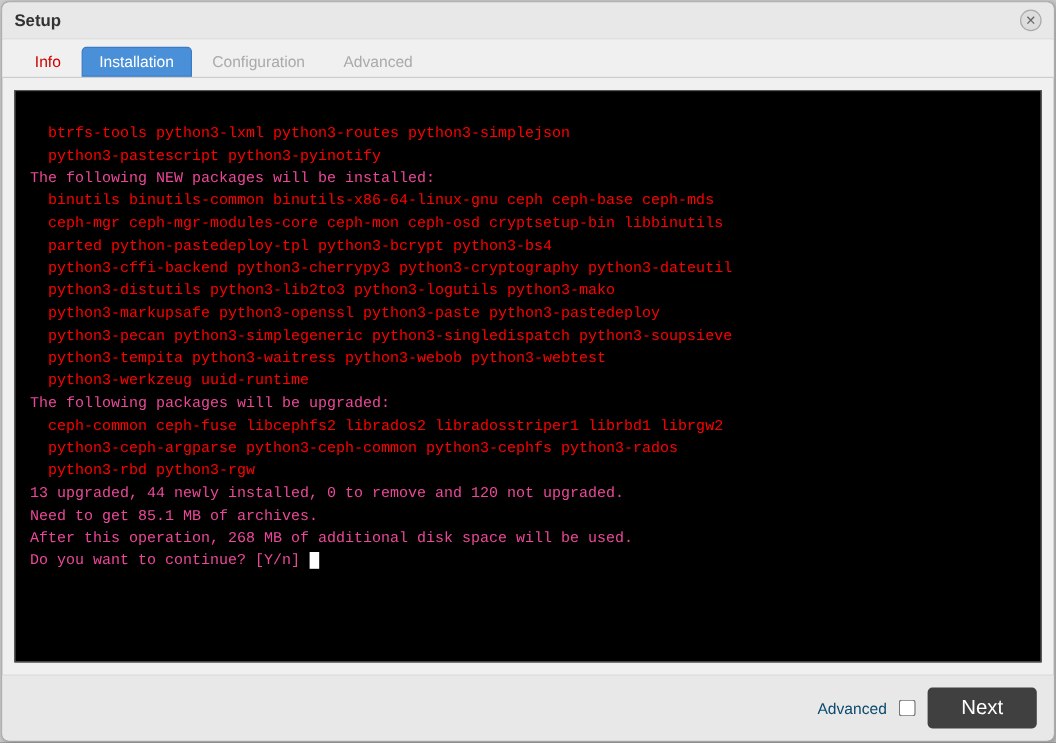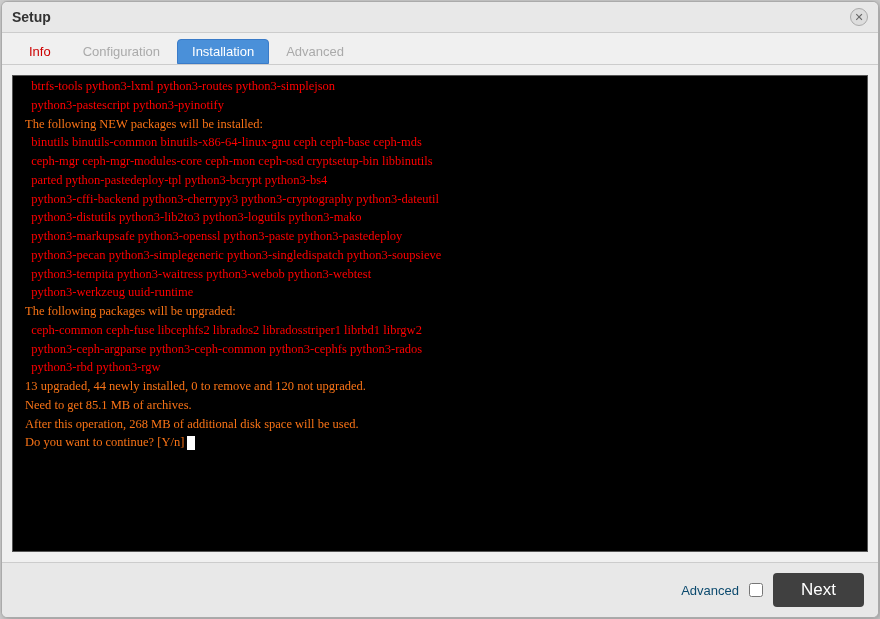--- a/index.html
+++ b/index.html
@@ -82,43 +82,43 @@
       flex: 1;
       padding: 10px;
       display: flex;
       flex-direction: column;
       overflow: hidden;
     }
     .terminal {
       flex: 1;
       background: #000;
       color: #f00;
-      font-family: Liberation Serif, serif;
+      font-family: Liberation Mono, monospace;
       font-size: 12.5px;
-      padding: 1px 12px;
+      padding: 26px 12px;
       overflow-y: auto;
       line-height: 1.5;
       position: relative;
       border: 1px solid #555;
     }
     .terminal::-webkit-scrollbar {
       width: 14px;
     }
     .terminal::-webkit-scrollbar-track {
       background: #555;
     }
     .terminal::-webkit-scrollbar-thumb {
       background: #999;
       border: 1px solid #777;
     }
     .term-line {
       white-space: pre-wrap;
       word-break: break-all;
     }
-    .term-line.white { color: #f97316; }
+    .term-line.white { color: #ec4899; }
     .term-line.red { color: #f00; }
     .cursor {
       display: inline-block;
       width: 8px;
       height: 14px;
       background: #fff;
       vertical-align: middle;
     }
     .footer {
       display: flex;
@@ -159,25 +159,25 @@
     <span class="titlebar-title">Setup</span>
     <div class="close-btn">
       <span>✕</span>
     </div>
   </div>
 
   <div class="tabs">
     <div class="tab info-tab">
       <span>Info</span>
     </div>
+    <div class="tab active">
+      <span>Installation</span>
+    </div>
     <div class="tab disabled">
       <span>Configuration</span>
-    </div>
-    <div class="tab active">
-      <span>Installation</span>
     </div>
     <div class="tab disabled">
       <span>Advanced</span>
     </div>
   </div>
 
   <div class="content">
     <div class="terminal" id="terminal-container">
     <div class="term-line red">  btrfs-tools python3-lxml python3-routes python3-simplejson</div>
         <div class="term-line red">  python3-pastescript python3-pyinotify</div>

